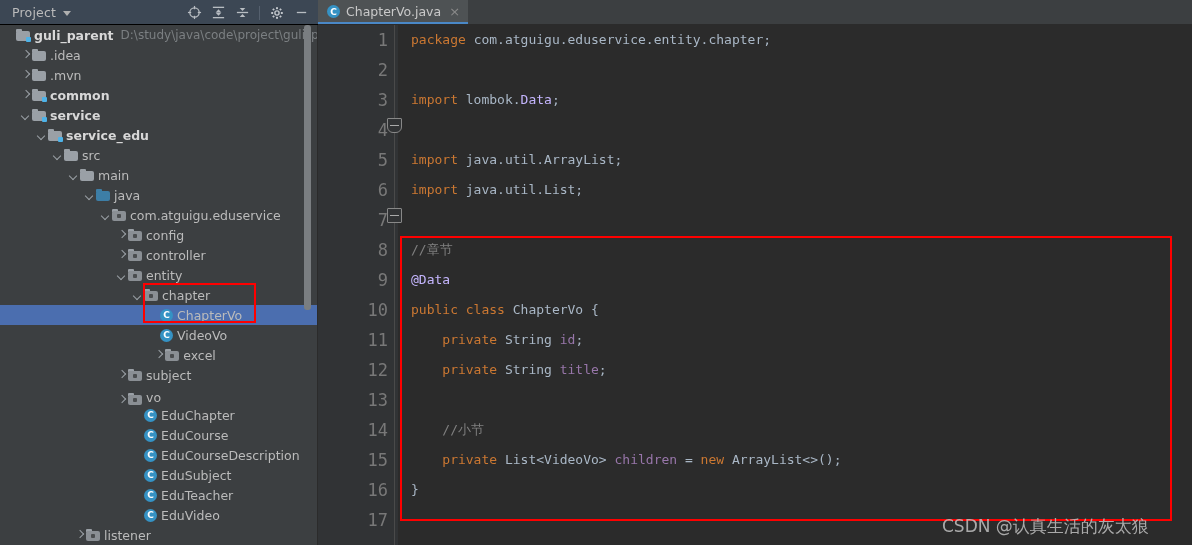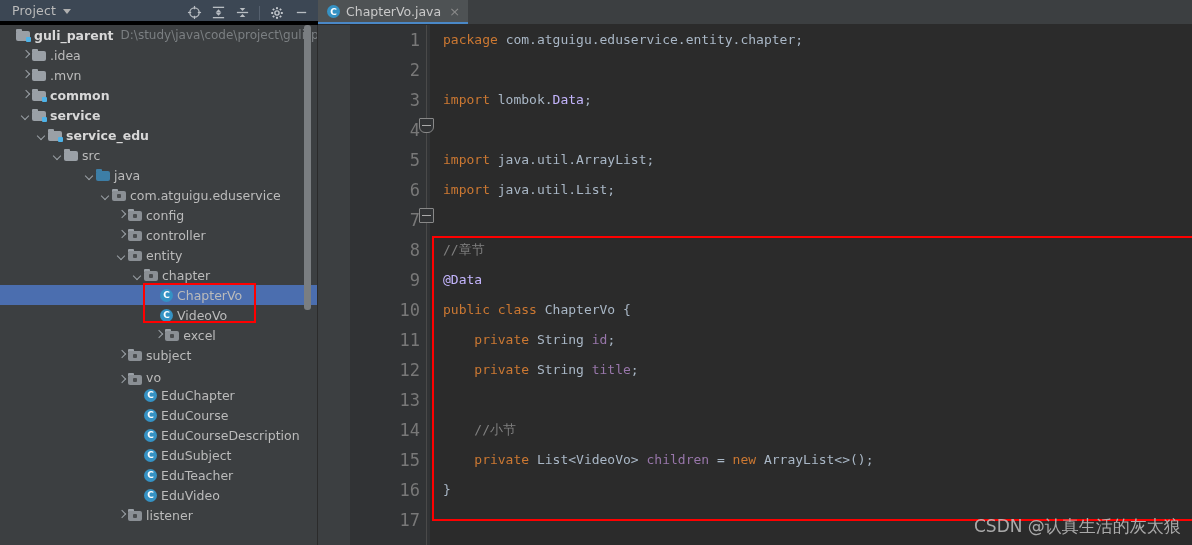--- a/index.html
+++ b/index.html
@@ -10,21 +10,21 @@
     overflow:hidden;
   }
   #app { position:relative; width:1192px; height:545px; display:flex; flex-direction:column; }
 
   
   .top-row { display:flex; height:25px; width:100%; }
 
   .tool-header {
     width:318px; height:25px; background:#3c4754; flex:0 0 318px;
     display:flex; align-items:center; position:relative;
-    border-bottom:4px solid #000000;
+    border-bottom:1px solid #000000;
   }
   .tool-header .tab-label {
     color:#bbbbbb; font-size:12.5px; margin-left:12px; letter-spacing:.2px;
   }
   .tool-header .caret {
     width:0; height:0; border-left:4px solid transparent; border-right:4px solid transparent;
     border-top:5px solid #b0b0b0; margin-left:7px; margin-top:2px;
   }
   .hdr-icons { position:absolute; right:6px; top:0; height:25px; display:flex; align-items:center; gap:2px; }
   .hdr-icon { width:22px; height:22px; display:flex; align-items:center; justify-content:center; cursor:pointer; }
@@ -46,21 +46,21 @@
   .etab .xclose { color:#8a8a8a; font-size:13px; line-height:1; margin-left:2px; }
 
   .cls-badge {
     width:13px; height:13px; border-radius:50%; background:#3592c4;
     display:inline-flex; align-items:center; justify-content:center;
     color:#ffffff; font-size:9px; font-weight:bold; font-family:"DejaVu Sans", sans-serif;
     flex:0 0 13px;
   }
 
   
-  .body-row { flex:1; display:flex; min-height:0;gap:32px; }
+  .body-row { flex:1; display:flex; min-height:0; }
 
   
   .tree-panel {
     width:318px; flex:0 0 318px; background:#3c3f41; position:relative; overflow:hidden;
     border-right:1px solid #2b2b2b;
   }
   .tree-inner { position:relative; }
   .trow {
     height:20px; display:flex; align-items:center; white-space:nowrap;
     font-size:12.5px; color:#bbbbbb; position:relative; cursor:pointer;
@@ -282,20 +282,28 @@
             <span class="tlabel bold">service_edu</span>
           </div>
           <div class="trow" style="padding-left: 52px;">
             <span class="arrow down"></span>
             <span class="ficon">
               <span class="tabtop"></span>
               <span class="fld"></span>
             </span>
             <span class="tlabel">src</span>
           </div>
+          <div class="trow" style="padding-left: 68px;">
+            <span class="arrow down"></span>
+            <span class="ficon">
+              <span class="tabtop"></span>
+              <span class="fld"></span>
+            </span>
+            <span class="tlabel">main</span>
+          </div>
           <div class="trow" style="padding-left: 84px;">
             <span class="arrow down"></span>
             <span class="ficon blue">
               <span class="tabtop"></span>
               <span class="fld"></span>
             </span>
             <span class="tlabel">java</span>
           </div>
           <div class="trow" style="padding-left: 100px;">
             <span class="arrow down"></span>
@@ -402,21 +410,21 @@
           <div class="trow" style="padding-left: 132px;">
             <span class="arrow "></span>
             <span class="cls-badge">C</span>
             <span class="tlabel">EduTeacher</span>
           </div>
           <div class="trow" style="padding-left: 132px;">
             <span class="arrow "></span>
             <span class="cls-badge">C</span>
             <span class="tlabel">EduVideo</span>
           </div>
-          <div class="trow" style="padding-left: 116px; align-items: center;">
+          <div class="trow" style="padding-left: 74px; align-items: center;">
             <span class="arrow right"></span>
             <span class="ficon pkg">
               <span class="tabtop"></span>
               <span class="fld"></span>
               <span class="dot"></span>
             </span>
             <span class="tlabel">listener</span>
           </div>
         </div>
 

